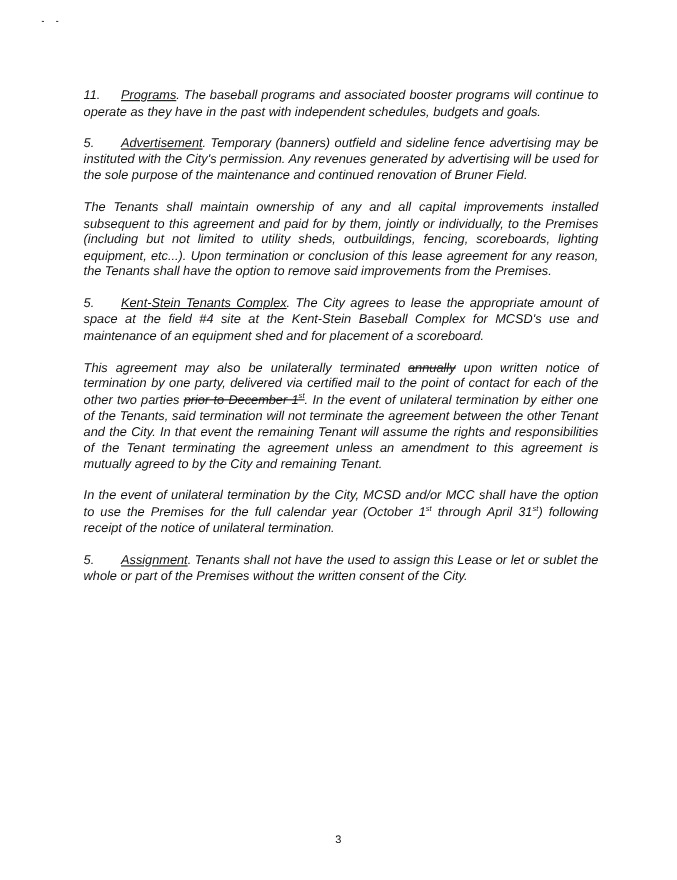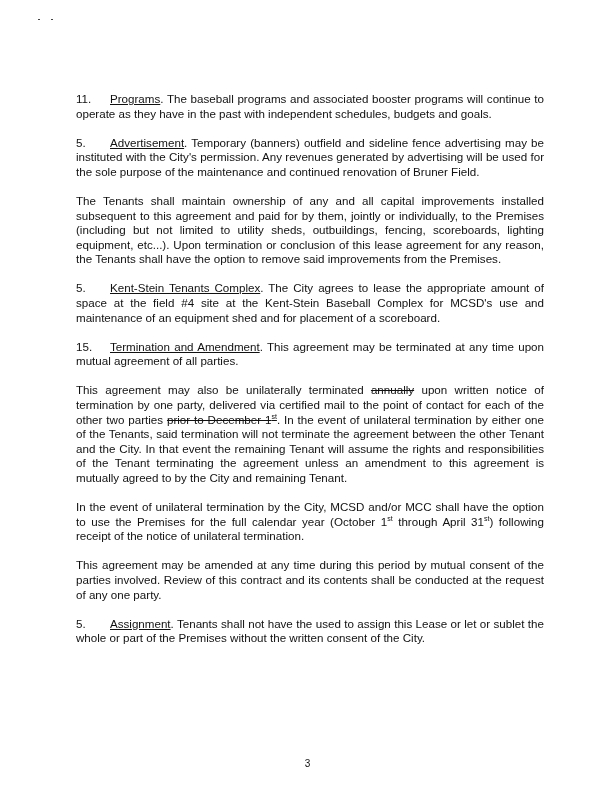--- a/index.html
+++ b/index.html
@@ -1,20 +1,20 @@
 <!DOCTYPE html>
 <html><head>
 <meta charset="utf-8">
 <style>
   html, body { margin: 0; padding: 0; background: #ffffff; }
   body { width: 615px; height: 800px; position: relative; overflow: hidden;
          font-family: "Liberation Sans", sans-serif; color: #111; }
   .mark { position: absolute; top: 19px; width: 2px; height: 1px; background: #444; }
-  .page { position: absolute; left: 76px; top: 92px; width: 468px;
-          font-size: 11.6px; line-height: 14.6px; text-align: justify; }
+  .page { position: absolute; left: 76px; top: 80px; width: 468px;
+          font-size: 11.6px; line-height: 14.6px; text-align: justify; font-style: italic; }
   .para { margin: 0 0 14.5px 0; }
   .num { display: inline-block; width: 34px; }
   .head { text-decoration: underline; }
   .strike { text-decoration: line-through; }
   sup { font-size: 7px; line-height: 0; vertical-align: super; }
   .pagenum { position: absolute; top: 758px; left: 0; width: 615px; text-align: center;
              font-size: 10px; }
 </style>
 </head>
 <body>
@@ -32,29 +32,25 @@
     <span class="num">5.</span><span class="head">Advertisement</span><span>.  Temporary (banners) outfield and sideline fence advertising may be instituted with the City's permission. Any revenues generated by advertising will be used for the sole purpose of the maintenance and continued renovation of Bruner Field.</span>
   </p>
 
 
   <p class="para">The Tenants shall maintain ownership of any and all capital improvements installed subsequent to this agreement and paid for by them, jointly or individually, to the Premises (including but not limited to utility sheds, outbuildings, fencing, scoreboards, lighting equipment, etc...). Upon termination or conclusion of this lease agreement for any reason, the Tenants shall have the option to remove said improvements from the Premises.</p>
 
   <p class="para">
     <span class="num">5.</span><span class="head">Kent-Stein Tenants Complex</span><span>.  The City agrees to lease the appropriate amount of space at the field #4 site at the Kent-Stein Baseball Complex for MCSD's use and maintenance of an equipment shed and for placement of a scoreboard.</span>
   </p>
 
-  <p class="para">
-    <span class="num">15.</span><span class="head">Termination and Amendment</span><span>.  This agreement may be terminated at any time upon mutual agreement of all parties.</span>
-  </p>
 
   <p class="para"><span>This agreement may also be unilaterally terminated </span><span class="strike">annually</span><span> upon written notice of termination by one party, delivered via certified mail to the point of contact for each of the other two parties </span><span class="strike"><span>prior to December 1</span><sup>st</sup></span><span>.  In the event of unilateral termination by either one of the Tenants, said termination will not terminate the agreement between the other Tenant and the City.  In that event the remaining Tenant will assume the rights and responsibilities of the Tenant terminating the agreement unless an amendment to this agreement is mutually agreed to by the City and remaining Tenant.</span></p>
 
   <p class="para"><span>In the event of unilateral termination by the City, MCSD and/or MCC shall have the option to use the Premises for the full calendar year (October 1</span><sup>st</sup><span> through April 31</span><sup>st</sup><span>) following receipt of the notice of unilateral termination.</span></p>
 
-  <p class="para">This agreement may be amended at any time during this period by mutual consent of the parties involved.  Review of this contract and its contents shall be conducted at the request of any one party.</p>
 
   <p class="para">
     <span class="num">5.</span><span class="head">Assignment</span><span>.  Tenants shall not have the used to assign this Lease or let or sublet the whole or part of the Premises without the written consent of the City.</span>
   </p>
 
 </div>
 
 <div class="pagenum">3</div>
 
 </body></html>

